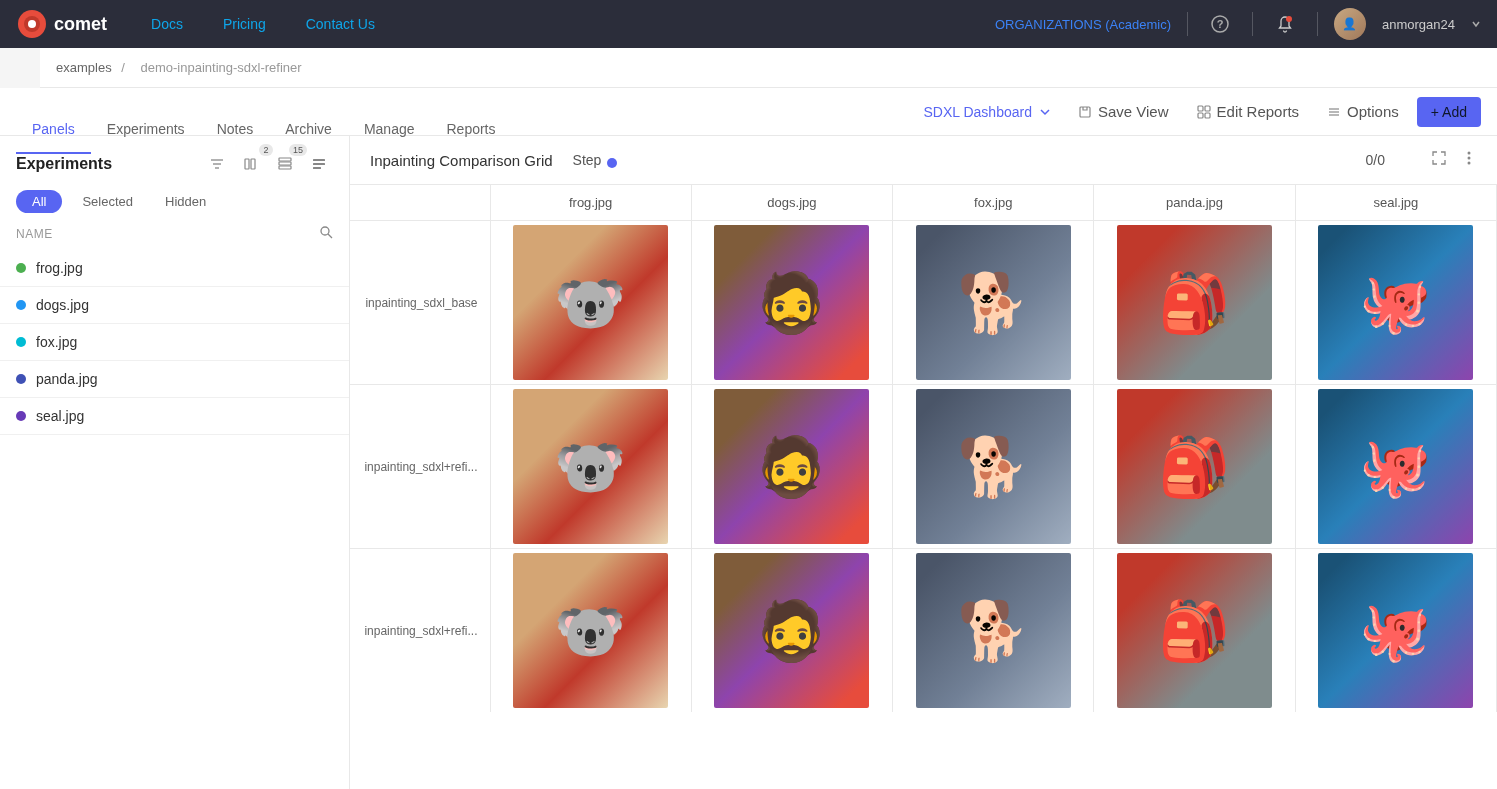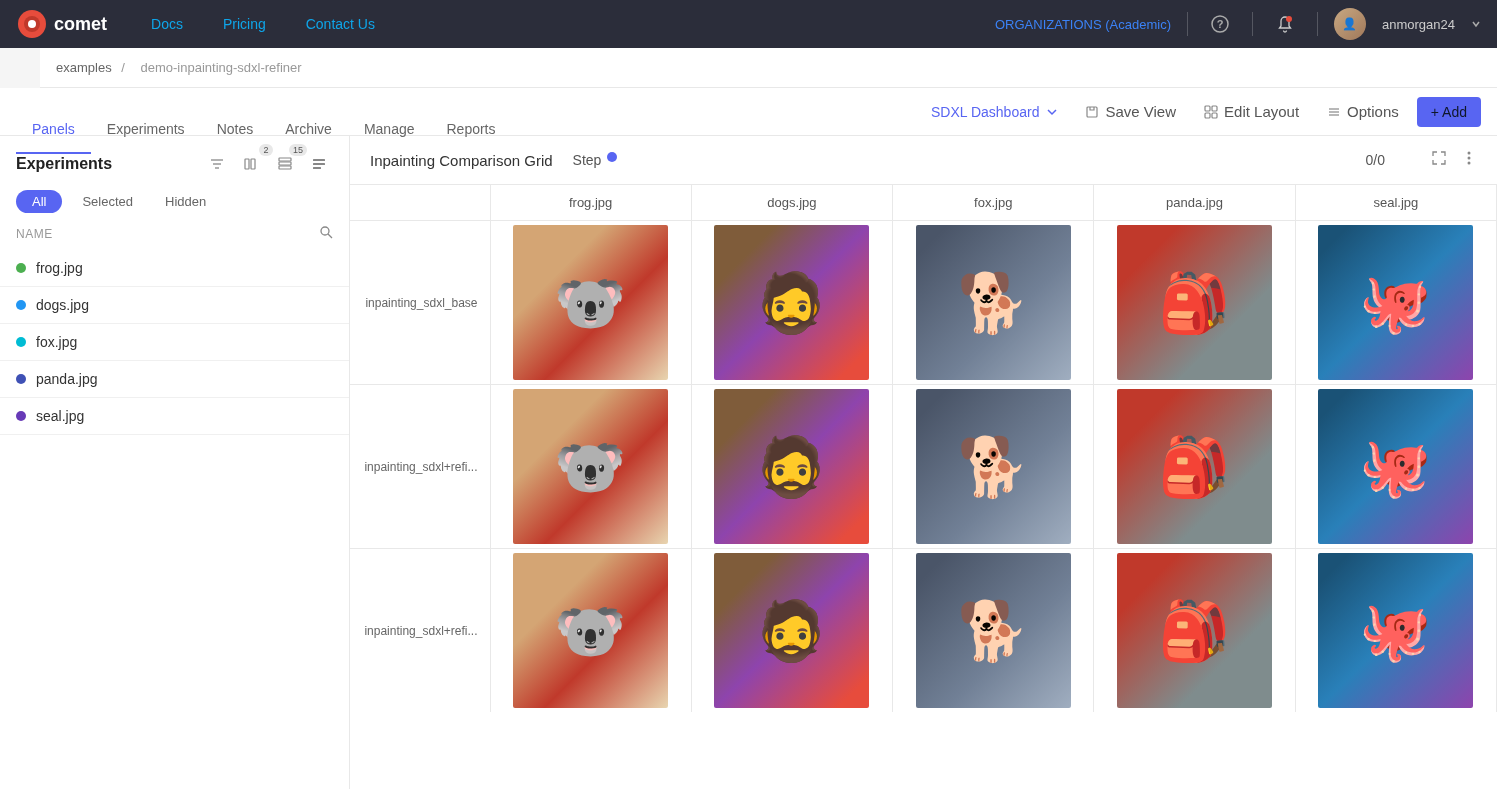--- a/index.html
+++ b/index.html
@@ -136,21 +136,21 @@
     .dot-purple { background: #673ab7; }
 
     
     .grid-area { flex: 1; overflow: auto; background: #fff; }
     .grid-header {
       display: flex; align-items: center;
       padding: 12px 20px; border-bottom: 1px solid #e8e8e8;
       gap: 20px;
     }
     .grid-title { font-size: 15px; font-weight: 500; color: #333; }
-    .step-row { display: flex; align-items: flex-start; gap: 6px; font-size: 14px; color: #555; }
+    .step-row { display: flex; align-items: flex-end; gap: 6px; font-size: 14px; color: #555; }
     .step-dot { width: 10px; height: 10px; border-radius: 50%; background: #5865f2; }
     .step-range { font-size: 14px; color: #555; margin-left: auto; }
     .grid-header-actions { display: flex; gap: 8px; margin-left: 20px; }
     .icon-btn-small {
       background: transparent; border: none; cursor: pointer;
       color: #888; font-size: 16px; padding: 2px 6px;
     }
 
     
     .comparison-table { width: 100%; border-collapse: collapse; }
@@ -253,21 +253,21 @@
       </svg>
       <span>Save View</span>
     </button>
     <button class="tab-action-btn">
       <svg width="14" height="14" viewBox="0 0 14 14">
         <rect x="1" y="1" width="5" height="5" rx="1" stroke="#888" stroke-width="1.2" fill="none"></rect>
         <rect x="8" y="1" width="5" height="5" rx="1" stroke="#888" stroke-width="1.2" fill="none"></rect>
         <rect x="1" y="8" width="5" height="5" rx="1" stroke="#888" stroke-width="1.2" fill="none"></rect>
         <rect x="8" y="8" width="5" height="5" rx="1" stroke="#888" stroke-width="1.2" fill="none"></rect>
       </svg>
-      <span>Edit Layout</span>
+      <span>Edit Reports</span>
     </button>
     <button class="tab-action-btn">
       <svg width="14" height="14" viewBox="0 0 14 14">
         <line x1="2" y1="4" x2="12" y2="4" stroke="#888" stroke-width="1.2"></line>
         <line x1="2" y1="7" x2="12" y2="7" stroke="#888" stroke-width="1.2"></line>
         <line x1="2" y1="10" x2="12" y2="10" stroke="#888" stroke-width="1.2"></line>
       </svg>
       <span>Options</span>
     </button>
     <button class="add-btn">+ Add</button>

